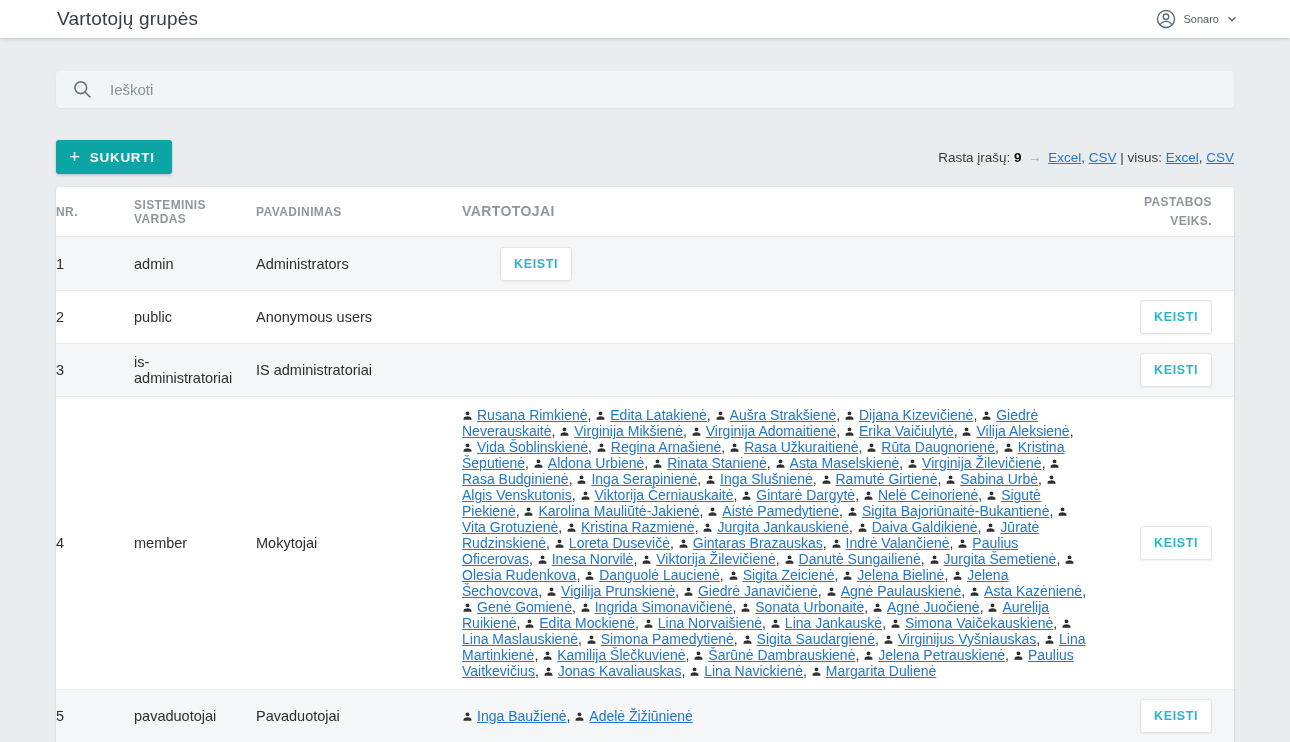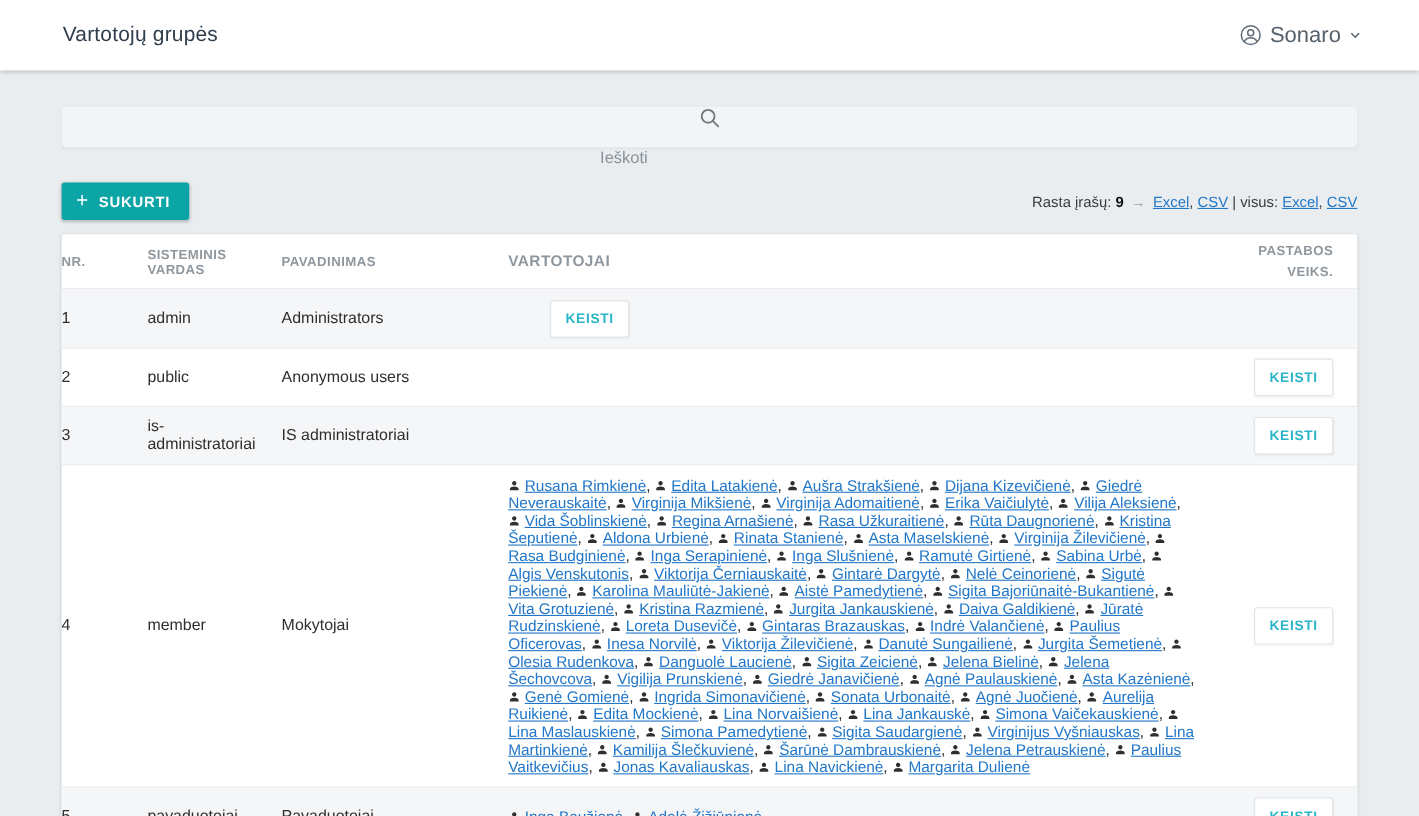--- a/index.html
+++ b/index.html
@@ -5,58 +5,57 @@
   * { box-sizing: border-box; margin: 0; padding: 0; }
   html, body { width: 1290px; height: 742px; overflow: hidden; }
   body {
     background: #e9edf0;
     font-family: "Liberation Sans", sans-serif;
     color: #2e2e2e;
   }
 
   
   .topbar {
-    height: 64px;
+    height: 38px;
     background: #ffffff;
     display: flex;
     align-items: center;
     justify-content: space-between;
     padding: 0 52px 0 57px;
     box-shadow: 0 1px 4px rgba(0,0,0,.18);
     position: relative;
     z-index: 5;
   }
   .page-title {
     font-size: 19px;
     font-weight: 500;
     color: #2f3d4c;
     letter-spacing: .2px;
   }
   .user-menu {
     display: flex;
     align-items: center;
     gap: 7px;
     color: #55606b;
-    font-size: 20px;
+    font-size: 11px;
     cursor: pointer;
   }
 
   
   .content { padding: 33px 56px 0 56px; }
 
   .search-bar {
     height: 37px;
     background: #f2f5f6;
     border-radius: 4px;
     display: flex;
     align-items: center;
     padding: 0 16px;
     gap: 17px;
     box-shadow: 0 1px 2px rgba(0,0,0,.05);
-    flex-direction: column;
   }
   .search-bar input {
     flex: 1;
     border: none;
     outline: none;
     background: transparent;
     font-family: inherit;
     font-size: 15px;
     color: #333;
   }

